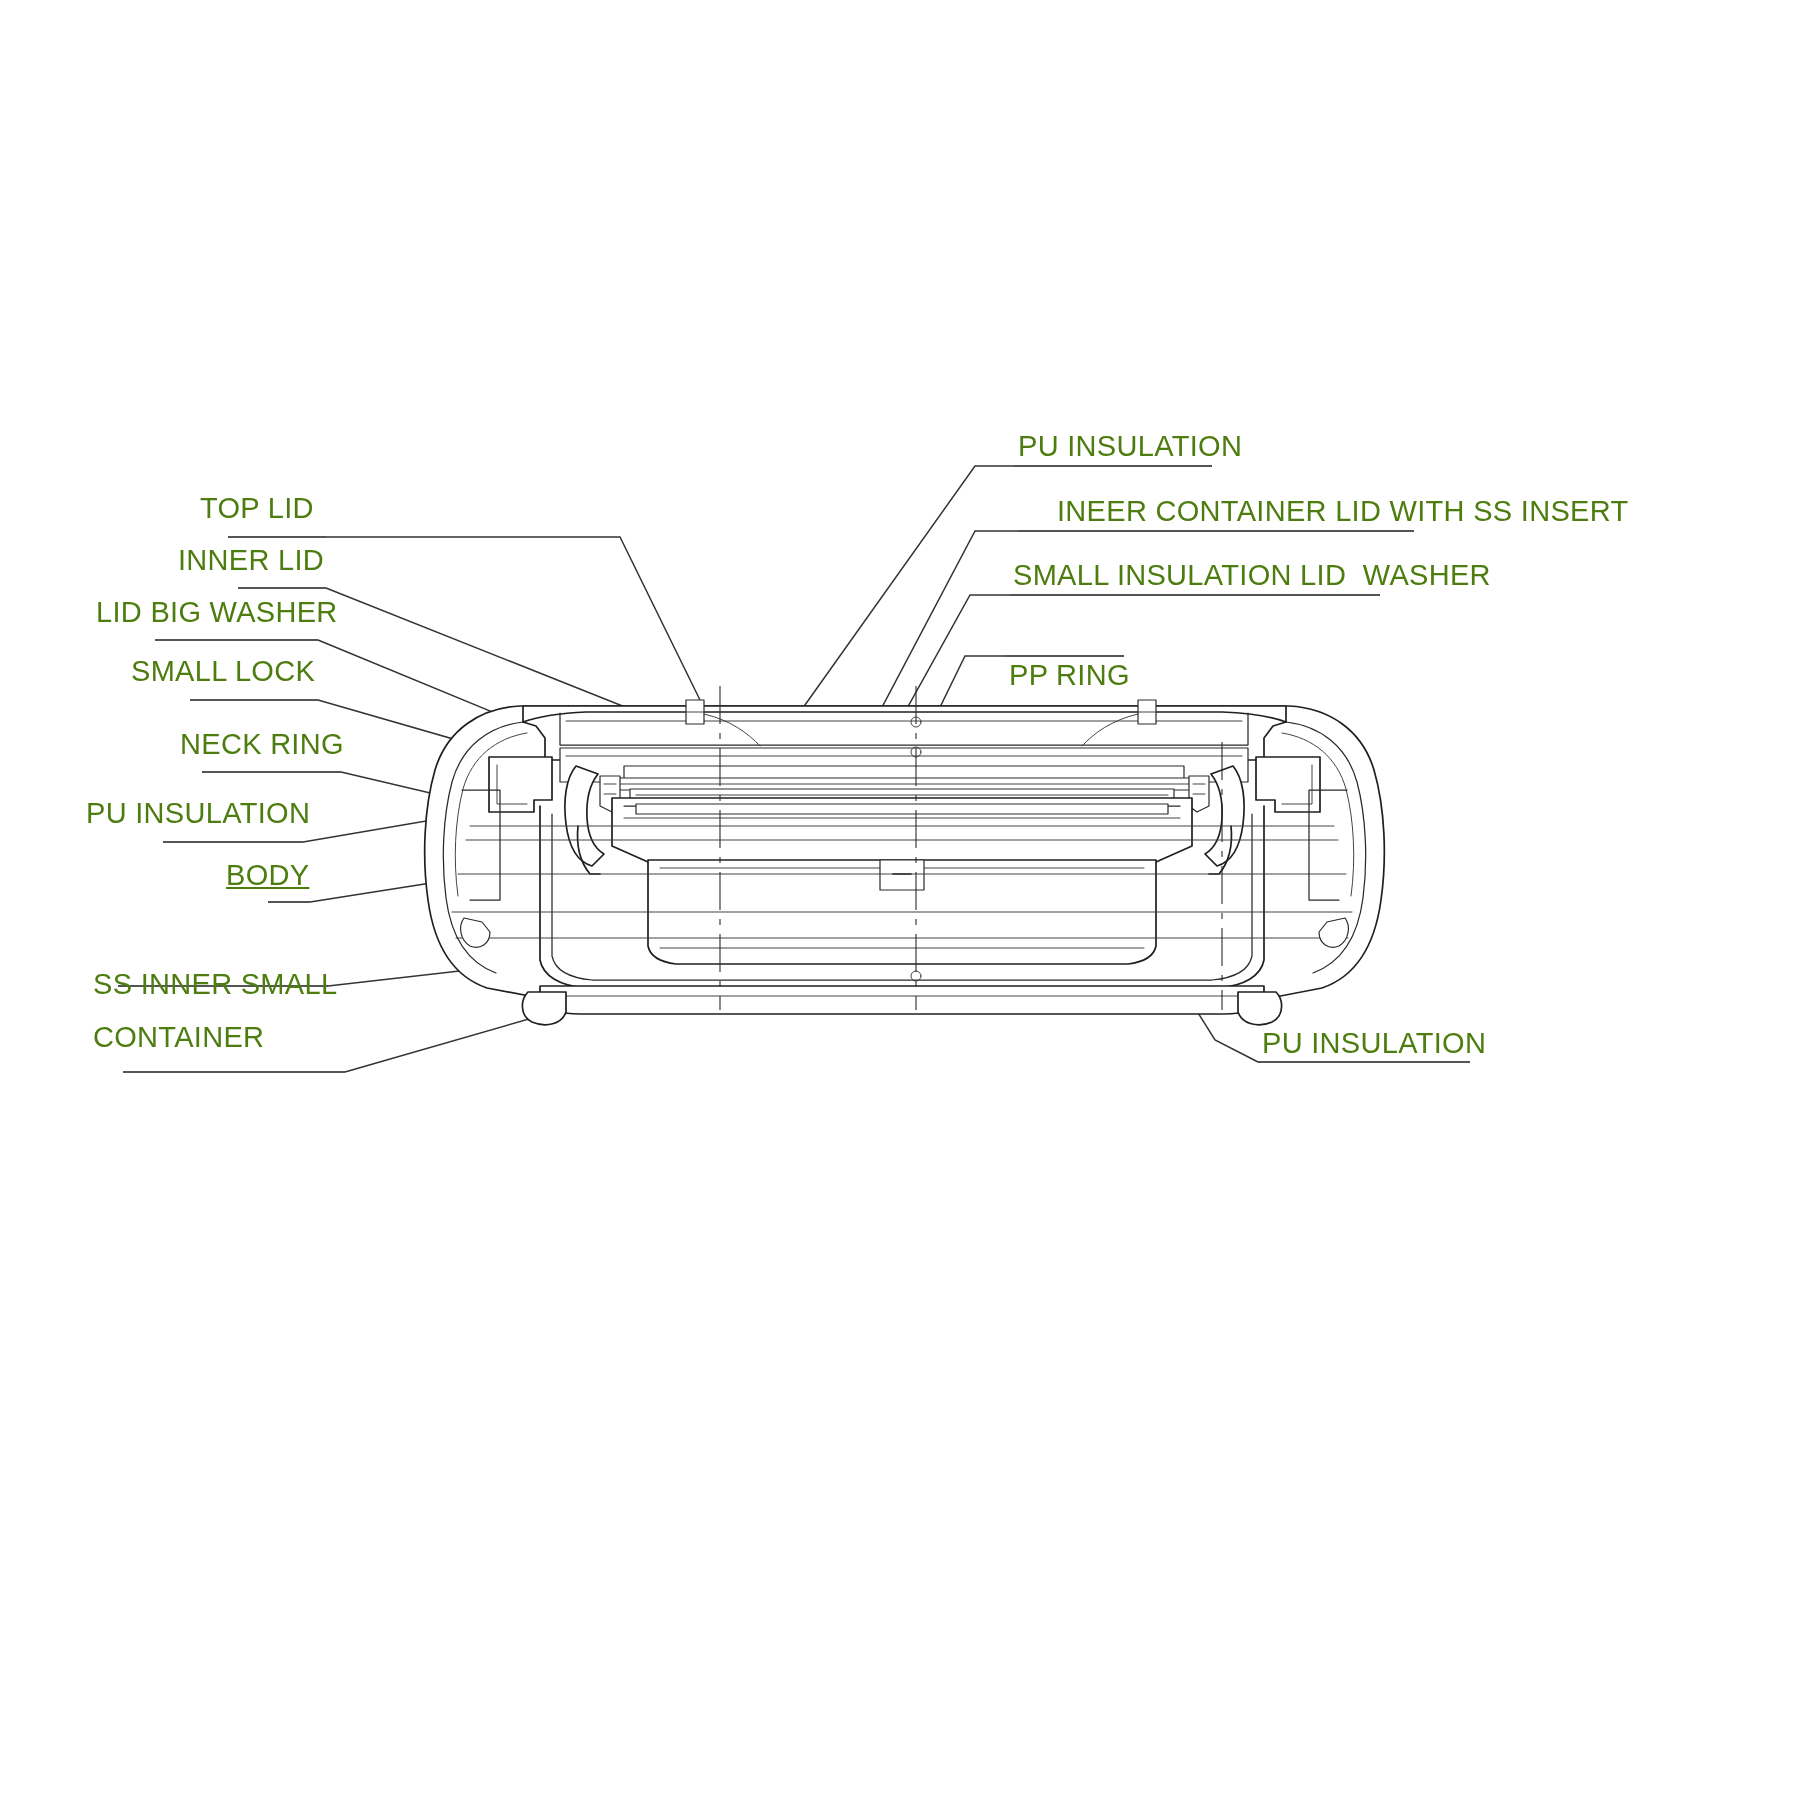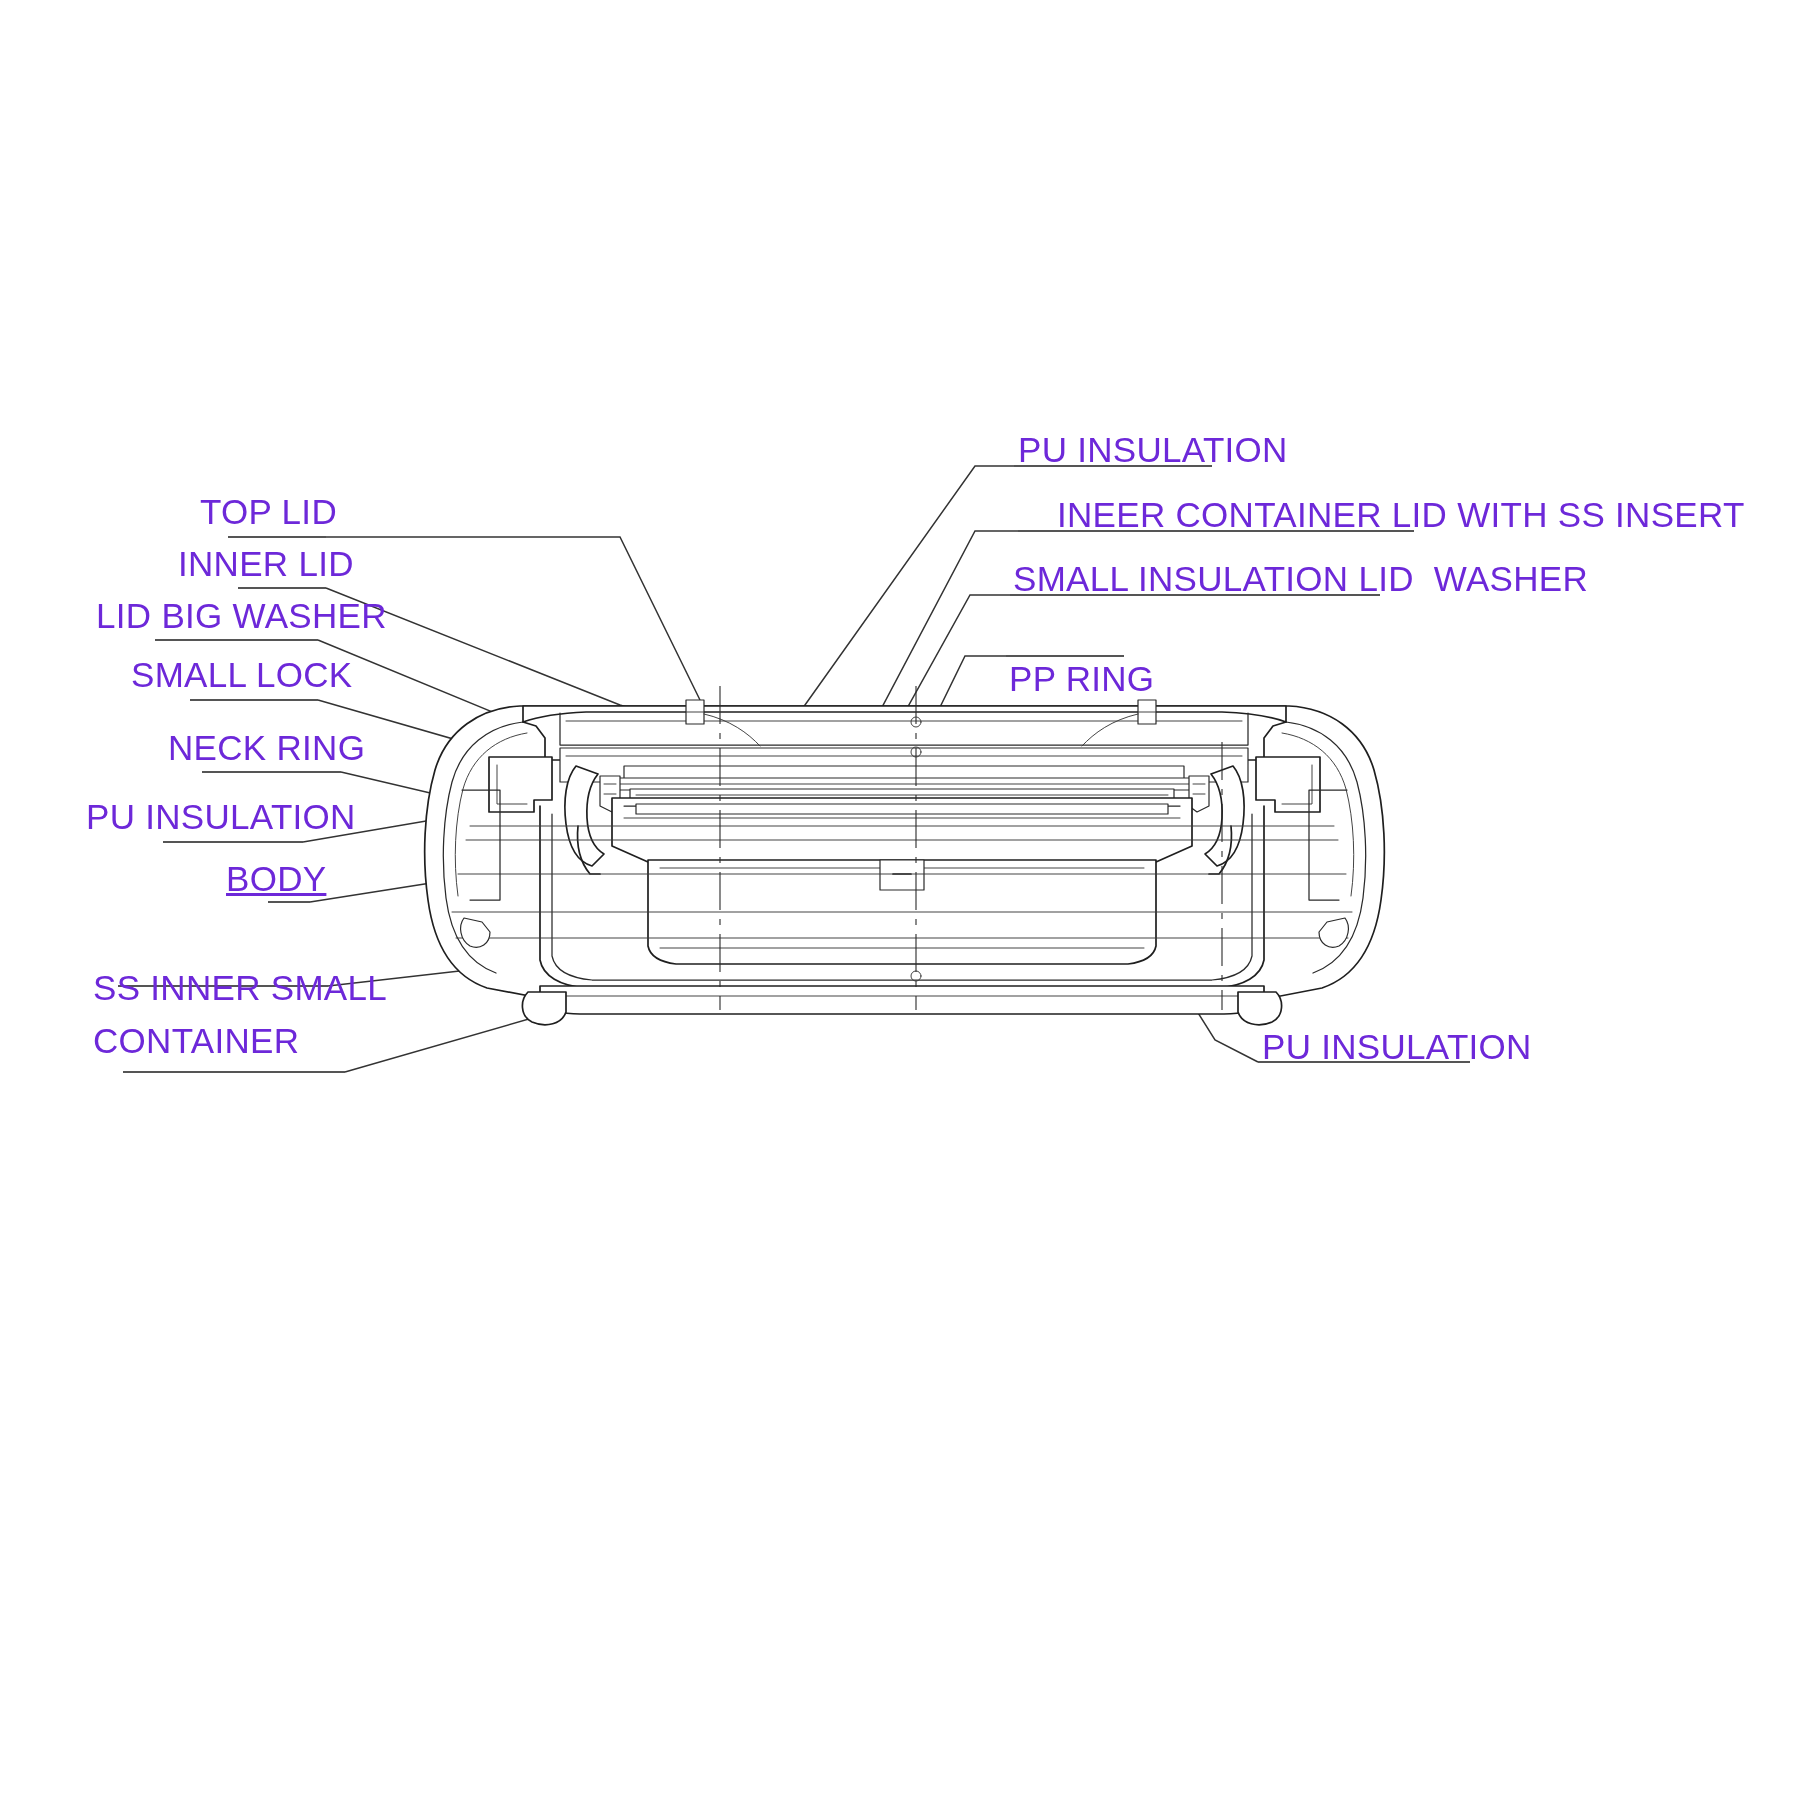--- a/index.html
+++ b/index.html
@@ -25,23 +25,23 @@
     position: absolute;
     top: 0;
     left: 0;
     width: 1800px;
     height: 1800px;
     display: block;
   }
   .callout-label {
     position: absolute;
     font-family: "Liberation Sans", sans-serif;
-    font-size: 35px;
+    font-size: 29px;
     font-weight: 400;
-    color: #6d28d9;
+    color: #4d7c0f;
     letter-spacing: 0.3px;
     white-space: pre;
     line-height: 1.16;
   }
   .callout-label.right-anchored {
     text-align: left;
   }
   .callout-label.left-anchored {
     text-align: right;
   }
@@ -356,21 +356,21 @@
   </svg>
 
   <div class="callout-label left-anchored" style="left:200px; top:492px;">TOP LID</div>
 
   <div class="callout-label left-anchored" style="left:178px; top:544px;">INNER LID</div>
 
   <div class="callout-label left-anchored" style="left:96px; top:596px;">LID BIG WASHER</div>
 
   <div class="callout-label left-anchored" style="left:131px; top:655px;">SMALL LOCK</div>
 
-  <div class="callout-label left-anchored" style="left:168px; top:728px;text-align:right;">NECK RING</div>
+  <div class="callout-label left-anchored" style="left:180px; top:728px;text-align:right;">NECK RING</div>
 
   <div class="callout-label left-anchored" style="left:86px; top:797px;">PU INSULATION</div>
 
   <div class="callout-label left-anchored" style="left:226px; top:859px;text-decoration:underline;">BODY</div>
 
 
   <div class="callout-label left-anchored" style="left:93px; top:968px;">SS INNER SMALL</div>
   <div class="callout-label left-anchored" style="left:93px; top:1021px;text-align:center;">CONTAINER</div>
 
   <div class="callout-label right-anchored" style="left:1018px; top:430px;">PU INSULATION</div>

